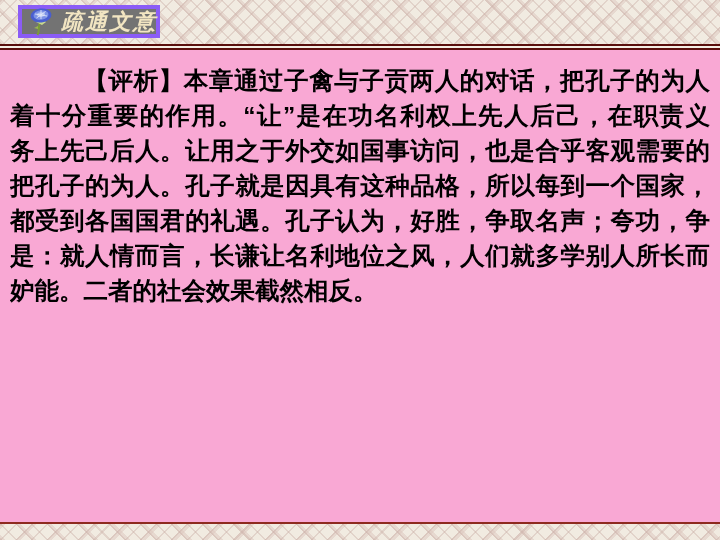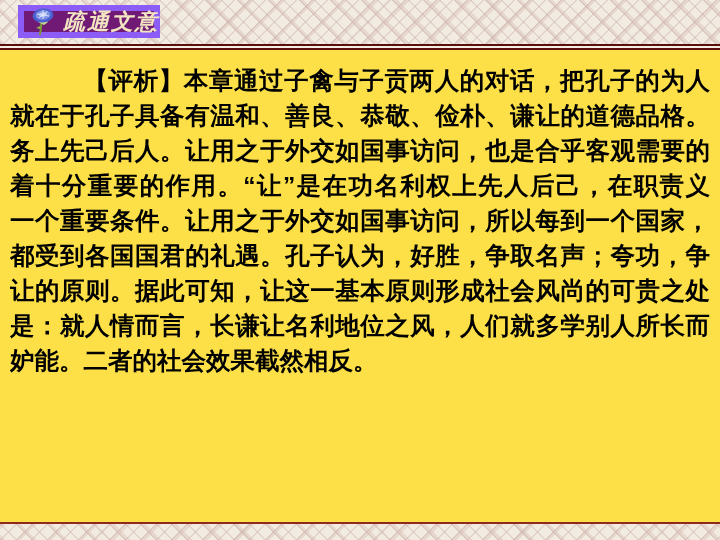--- a/index.html
+++ b/index.html
@@ -35,43 +35,43 @@
   }
   .divider-bottom {
     position: absolute; bottom: 16px; left: 0; width: 720px; height: 2px;
     background: #8e2a1f;
   }
 
   
   .banner {
     position: absolute; top: 5px; left: 18px;
     width: 142px; height: 33px;
-    background: #701a75;
-    border: 6px solid #8b5cf6;
+    background: #737373;
+    border: 4px solid #8b5cf6;
     box-sizing: border-box;
     display: flex; align-items: center;
     padding-left: 4px;
   }
   .flower { width: 30px; height: 30px; flex: 0 0 30px; margin-top: -2px; }
   .banner-title {
     font-family: "Liberation Serif", serif;
     font-style: italic;
     font-weight: bold;
     font-size: 22px;
     color: #f2e5c2;
     letter-spacing: 2px;
     margin-left: 5px;
     white-space: nowrap;
   }
 
   
   .content {
     position: absolute; top: 50px; left: 0;
     width: 720px; height: 476px;
-    background: #fde047;
+    background: #f9a8d4;
   }
   .paragraph { padding: 13px 10px 0 10px; }
   .line {
     font-size: 24.5px;
     line-height: 35px;
     height: 35px;
     font-weight: bold;
     color: #000000;
     text-align: justify;
     text-align-last: justify;
@@ -104,26 +104,24 @@
       </svg>
     </span>
     <span class="banner-title">疏通文意</span>
   </div>
 
   <div class="divider-double"></div>
 
   <div class="content">
     <div class="paragraph">
         <div class="line">【评析】本章通过子禽与子贡两人的对话，把孔子的为人</div>
-        <div class="line">就在于孔子具备有温和、善良、恭敬、俭朴、谦让的道德品格。</div>
+        <div class="line">着十分重要的作用。“让”是在功名利权上先人后己，在职责义</div>
         <div class="line">务上先己后人。让用之于外交如国事访问，也是合乎客观需要的</div>
-        <div class="line">着十分重要的作用。“让”是在功名利权上先人后己，在职责义</div>
-        <div class="line">一个重要条件。让用之于外交如国事访问，所以每到一个国家，</div>
+        <div class="line">把孔子的为人。孔子就是因具有这种品格，所以每到一个国家，</div>
         <div class="line">都受到各国国君的礼遇。孔子认为，好胜，争取名声；夸功，争</div>
-        <div class="line">让的原则。据此可知，让这一基本原则形成社会风尚的可贵之处</div>
         <div class="line">是：就人情而言，长谦让名利地位之风，人们就多学别人所长而</div>
         <div class="line last-line">妒能。二者的社会效果截然相反。</div>
       </div>
   </div>
 
   <div class="divider-bottom"></div>
 
   <div class="band-bottom damask"></div>
 
 </div>

